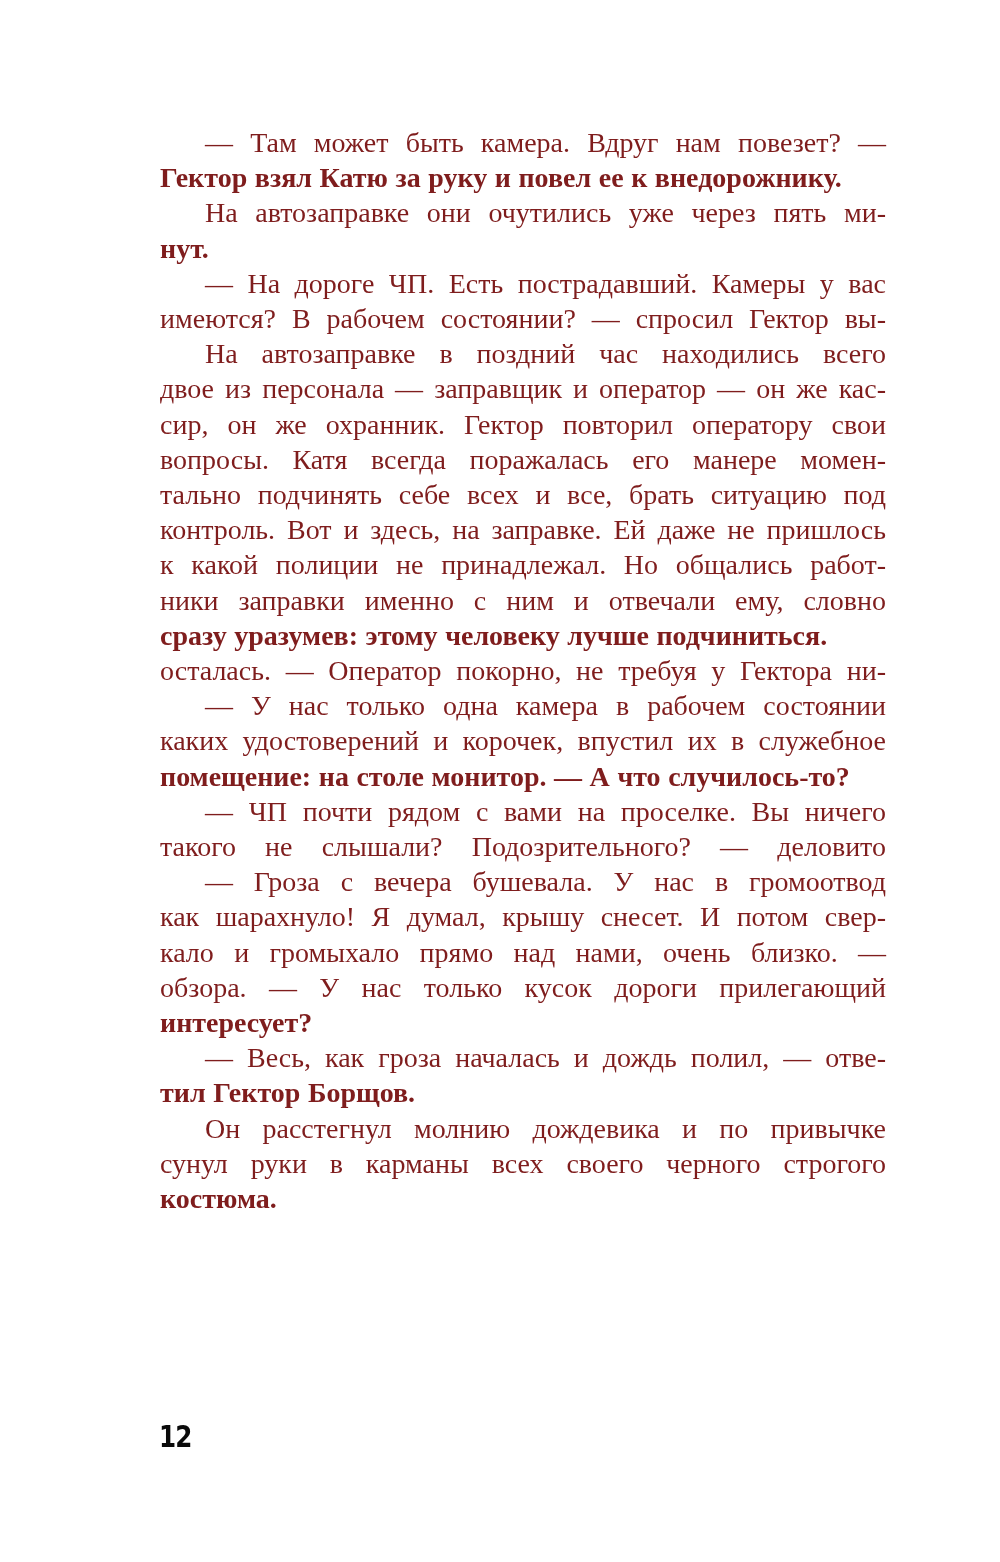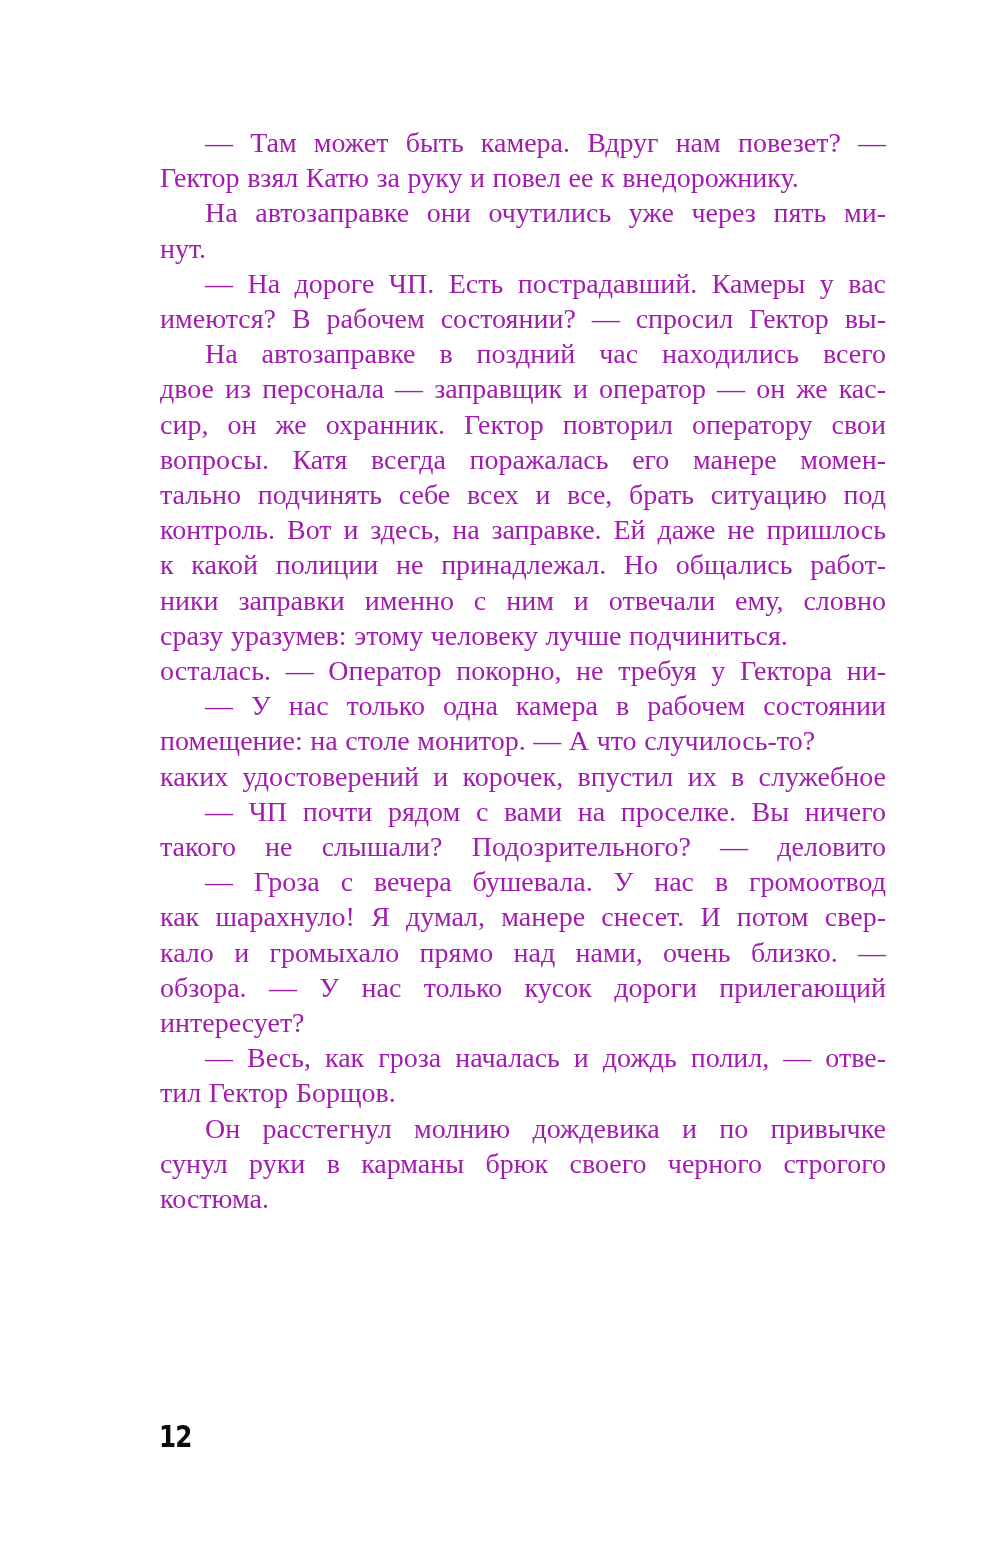--- a/index.html
+++ b/index.html
@@ -11,39 +11,40 @@
     height: 1562px;
     position: relative;
     background: #ffffff;
     overflow: hidden;
   }
   .text-block {
     position: absolute;
     left: 160px;
     top: 125px;
     width: 726px;
-    color: #a21caf;
+    color: #7f1d1d;
     font-family: "Liberation Serif", serif;
   }
   .para {
     margin: 0;
     padding: 0;
   }
   .line {
     font-size: 28px;
     line-height: 35.2px;
     text-align: justify;
     text-align-last: justify;
     word-spacing: 0.02em;
   }
   .line.first {
     text-indent: 45px;
   }
   .line.plast {
     text-align-last: left;
+    font-weight: bold;
   }
   .page-number {
     position: absolute;
     left: 159px;
     top: 1421px;
     font-family: "DejaVu Sans", sans-serif;
     font-weight: bold;
     font-size: 30px;
     line-height: 32px;
     color: #0a0a0a;
@@ -81,44 +82,44 @@
       <div class="line">тально подчинять себе всех и все, брать ситуацию под</div>
       <div class="line">контроль. Вот и здесь, на заправке. Ей даже не пришлось</div>
       <div class="line">к какой полиции не принадлежал. Но общались работ-</div>
       <div class="line">ники заправки именно с ним и отвечали ему, словно</div>
       <div class="line plast">сразу уразумев: этому человеку лучше подчиниться.</div>
     </div>
 
     <div class="para">
       <div class="line">осталась. — Оператор покорно, не требуя у Гектора ни-</div>
       <div class="line first">— У нас только одна камера в рабочем состоянии</div>
+      <div class="line">каких удостоверений и корочек, впустил их в служебное</div>
       <div class="line plast">помещение: на столе монитор. — А что случилось-то?</div>
-      <div class="line">каких удостоверений и корочек, впустил их в служебное</div>
     </div>
 
     <div class="para">
       <div class="line first">— ЧП почти рядом с вами на проселке. Вы ничего</div>
       <div class="line">такого не слышали? Подозрительного? — деловито</div>
     </div>
 
     <div class="para">
       <div class="line first">— Гроза с вечера бушевала. У нас в громоотвод</div>
-      <div class="line">как шарахнуло! Я думал, манере снесет. И потом свер-</div>
+      <div class="line">как шарахнуло! Я думал, крышу снесет. И потом свер-</div>
       <div class="line">кало и громыхало прямо над нами, очень близко. —</div>
       <div class="line">обзора. — У нас только кусок дороги прилегающий</div>
       <div class="line plast">интересует?</div>
     </div>
 
     <div class="para">
       <div class="line first">— Весь, как гроза началась и дождь полил, — отве-</div>
       <div class="line plast">тил Гектор Борщов.</div>
     </div>
 
     <div class="para">
       <div class="line first">Он расстегнул молнию дождевика и по привычке</div>
-      <div class="line">сунул руки в карманы брюк своего черного строгого</div>
+      <div class="line">сунул руки в карманы всех своего черного строгого</div>
       <div class="line plast">костюма.</div>
     </div>
 
   </main>
 
   <div class="page-number">12</div>
 </div>
 
 </body></html>

